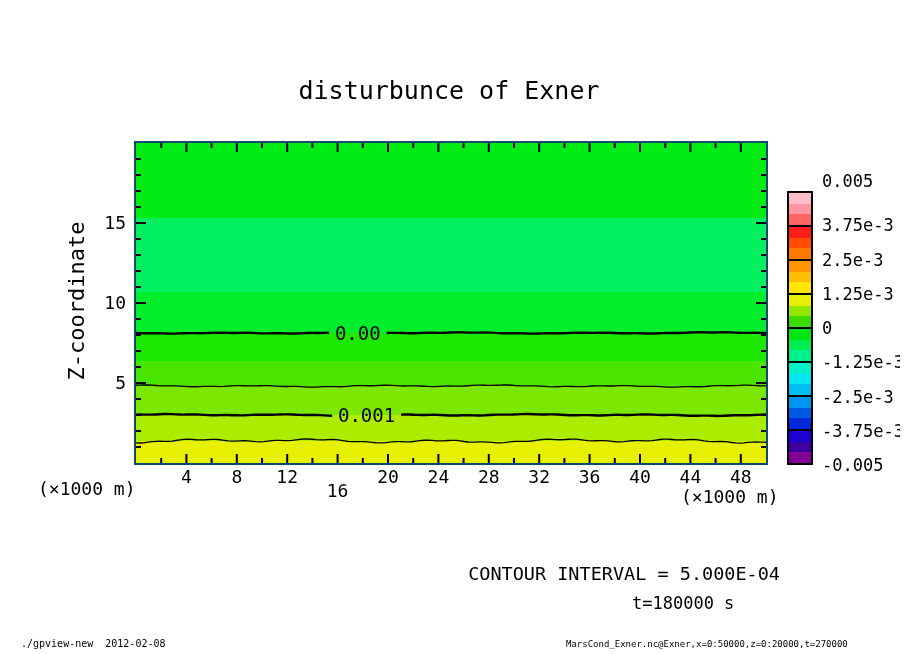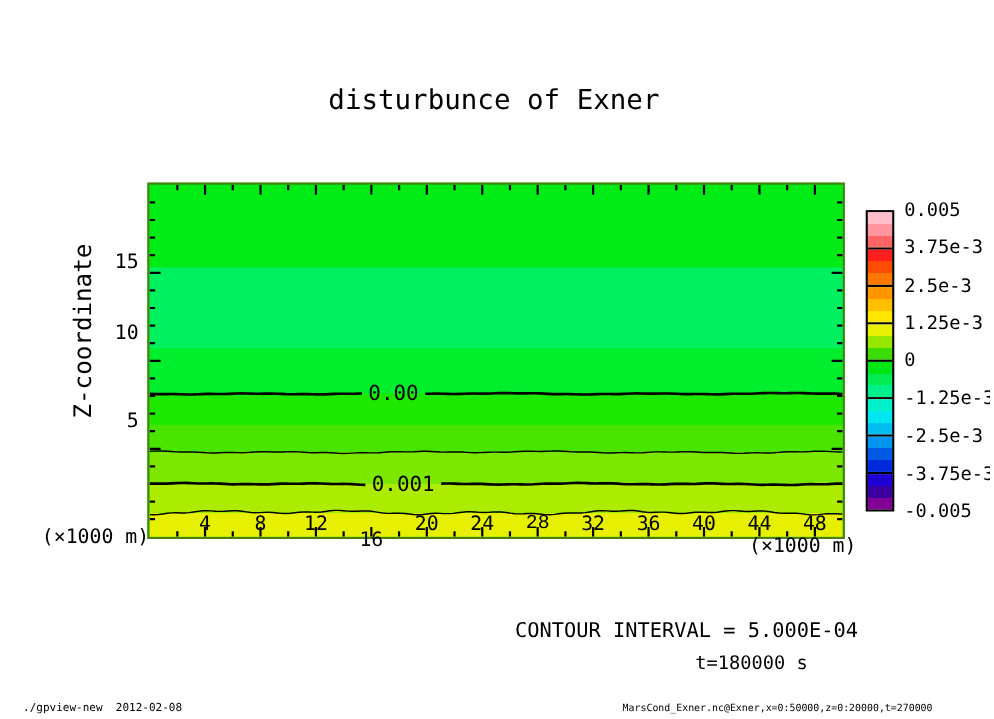--- a/index.html
+++ b/index.html
@@ -1,19 +1,19 @@
 <!DOCTYPE html>
 <html><head>
 <meta charset="utf-8">
 <style>
   html,body{margin:0;padding:0;background:#fff;}
   body{width:904px;height:654px;font-family:"DejaVu Sans Mono","Liberation Mono",monospace;color:#000;}
   .figure{position:relative;width:900px;height:654px;background:#fff;overflow:hidden;}
   .title{position:absolute;left:134px;top:76px;width:630px;text-align:center;font-size:25px;white-space:nowrap;}
-  .plot-area{position:absolute;left:134px;top:141px;width:630px;height:320px;border:2px solid #4d7c0f;background:#00EC14;margin-top:25px;}
+  .plot-area{position:absolute;left:134px;top:141px;width:630px;height:320px;border:2px solid #0c4a6e;background:#00EC14;}
   .band{position:absolute;left:0;right:0;}
   .plot-svg{position:absolute;left:0;top:0;}
   .ylabel{position:absolute;left:76px;top:301px;transform:translate(-50%,-50%) rotate(-90deg);white-space:nowrap;font-size:22px;}
   .xlabel{position:absolute;left:134px;top:516px;width:630px;text-align:center;font-size:22px;}
   .unit-left{position:absolute;left:38px;top:478px;font-size:18px;white-space:pre;}
   .unit-right{position:absolute;left:681px;top:486px;font-size:18px;white-space:pre;}
   .contour-interval{position:absolute;left:130px;top:563px;width:650px;text-align:right;font-size:18.5px;white-space:pre;}
   .time-label{position:absolute;left:632px;top:593px;font-size:17px;white-space:pre;}
   .footer-left{position:absolute;left:21px;top:638px;font-size:10px;white-space:pre;}
   .footer-right{position:absolute;left:566px;top:639px;font-size:9px;white-space:pre;}
@@ -135,30 +135,30 @@
         <path d="M0.0 271.63 L4.0 271.56 L8.0 271.60 L12.0 271.64 L16.0 271.60 L20.0 271.44 L24.0 271.23 L28.0 271.06 L32.0 271.04 L36.0 271.16 L40.0 271.36 L44.0 271.52 L48.0 271.58 L52.0 271.53 L56.0 271.47 L60.0 271.50 L64.0 271.66 L68.0 271.91 L72.0 272.15 L76.0 272.28 L80.0 272.27 L84.0 272.16 L88.0 272.07 L92.0 272.07 L96.0 272.18 L100.0 272.32 L104.0 272.38 L108.0 272.30 L112.0 272.09 L116.0 271.86 L120.0 271.70 L124.0 271.68 L128.0 271.75 L132.0 271.82 L136.0 271.80 L140.0 271.67 L144.0 271.48 L148.0 271.35 L152.0 271.37 L156.0 271.52 L160.0 271.74 L164.0 271.92 L168.0 271.98 L172.0 271.95 L176.0 271.91 L180.0 271.96 L184.0 272.14 L188.0 272.41 L192.0 272.66 L196.0 272.79 L196.1 272.79" fill="none" stroke="#000" stroke-width="2.4"></path>
         <path d="M265.1 271.66 L269.1 271.54 L273.1 271.56 L277.1 271.71 L281.1 271.88 L285.1 271.98 L289.1 271.96 L293.1 271.87 L297.1 271.81 L301.1 271.87 L305.1 272.06 L309.1 272.30 L313.1 272.48 L317.1 272.53 L321.1 272.44 L325.1 272.31 L329.1 272.23 L333.1 272.26 L337.1 272.38 L341.1 272.47 L345.1 272.44 L349.1 272.27 L353.1 272.01 L357.1 271.76 L361.1 271.63 L365.1 271.62 L369.1 271.67 L373.1 271.67 L377.1 271.56 L381.1 271.35 L385.1 271.13 L389.1 271.02 L393.1 271.06 L397.1 271.22 L401.1 271.40 L405.1 271.50 L409.1 271.49 L413.1 271.42 L417.1 271.39 L421.1 271.48 L425.1 271.71 L429.1 271.98 L433.1 272.19 L437.1 272.26 L441.1 272.20 L445.1 272.11 L449.1 272.08 L453.1 272.17 L457.1 272.32 L461.1 272.46 L465.1 272.46 L469.1 272.32 L473.1 272.10 L477.1 271.90 L481.1 271.81 L485.1 271.85 L489.1 271.93 L493.1 271.96 L497.1 271.86 L501.1 271.67 L505.1 271.49 L509.1 271.40 L513.1 271.48 L517.1 271.66 L521.1 271.85 L525.1 271.96 L529.1 271.95 L533.1 271.88 L537.1 271.87 L541.1 271.99 L545.1 272.22 L549.1 272.50 L553.1 272.70 L557.1 272.76 L561.1 272.70 L565.1 272.60 L569.1 272.58 L573.1 272.67 L577.1 272.82 L581.1 272.93 L585.1 272.91 L589.1 272.74 L593.1 272.49 L597.1 272.27 L601.1 272.17 L605.1 272.18 L609.1 272.23 L613.1 272.21 L617.1 272.07 L621.1 271.84 L625.1 271.62 L629.1 271.50 L630.0 271.50" fill="none" stroke="#000" stroke-width="2.4"></path>
         <text x="230.58" y="272" text-anchor="middle" dominant-baseline="central" font-size="19" fill="#000">0.001</text>
         <path d="M0.0 299.87 L4.0 300.00 L8.0 299.75 L12.0 299.23 L16.0 298.65 L20.0 298.28 L24.0 298.20 L28.0 298.29 L32.0 298.30 L36.0 298.05 L40.0 297.50 L44.0 296.86 L48.0 296.38 L52.0 296.25 L56.0 296.44 L60.0 296.75 L64.0 296.91 L68.0 296.81 L72.0 296.53 L76.0 296.30 L80.0 296.35 L84.0 296.74 L88.0 297.34 L92.0 297.86 L96.0 298.10 L100.0 298.03 L104.0 297.82 L108.0 297.73 L112.0 297.90 L116.0 298.30 L120.0 298.71 L124.0 298.86 L128.0 298.65 L132.0 298.17 L136.0 297.67 L140.0 297.39 L144.0 297.39 L148.0 297.56 L152.0 297.63 L156.0 297.42 L160.0 296.93 L164.0 296.37 L168.0 295.99 L172.0 295.96 L176.0 296.25 L180.0 296.63 L184.0 296.85 L188.0 296.80 L192.0 296.59 L196.0 296.45 L200.0 296.61 L204.0 297.11 L208.0 297.79 L212.0 298.38 L216.0 298.68 L220.0 298.67 L224.0 298.55 L228.0 298.55 L232.0 298.83 L236.0 299.31 L240.0 299.77 L244.0 299.96 L248.0 299.78 L252.0 299.34 L256.0 298.89 L260.0 298.67 L264.0 298.72 L268.0 298.90 L272.0 298.96 L276.0 298.73 L280.0 298.21 L284.0 297.63 L288.0 297.24 L292.0 297.21 L296.0 297.47 L300.0 297.78 L304.0 297.93 L308.0 297.80 L312.0 297.51 L316.0 297.32 L320.0 297.43 L324.0 297.88 L328.0 298.49 L332.0 298.98 L336.0 299.17 L340.0 299.07 L344.0 298.86 L348.0 298.81 L352.0 299.03 L356.0 299.44 L360.0 299.81 L364.0 299.90 L368.0 299.61 L372.0 299.08 L376.0 298.57 L380.0 298.29 L384.0 298.29 L388.0 298.39 L392.0 298.36 L396.0 298.02 L400.0 297.41 L404.0 296.76 L408.0 296.33 L412.0 296.25 L416.0 296.45 L420.0 296.70 L424.0 296.77 L428.0 296.57 L432.0 296.24 L436.0 296.03 L440.0 296.15 L444.0 296.60 L448.0 297.20 L452.0 297.67 L456.0 297.85 L460.0 297.75 L464.0 297.58 L468.0 297.58 L472.0 297.87 L476.0 298.34 L480.0 298.76 L484.0 298.88 L488.0 298.64 L492.0 298.18 L496.0 297.76 L500.0 297.59 L504.0 297.68 L508.0 297.87 L512.0 297.89 L516.0 297.61 L520.0 297.07 L524.0 296.51 L528.0 296.19 L532.0 296.22 L536.0 296.51 L540.0 296.83 L544.0 296.95 L548.0 296.81 L552.0 296.55 L556.0 296.44 L560.0 296.66 L564.0 297.20 L568.0 297.87 L572.0 298.40 L576.0 298.62 L580.0 298.57 L584.0 298.48 L588.0 298.57 L592.0 298.94 L596.0 299.48 L600.0 299.93 L604.0 300.07 L608.0 299.85 L612.0 299.42 L616.0 299.04 L620.0 298.91 L624.0 299.03 L628.0 299.21 L630.0 299.24" fill="none" stroke="#000" stroke-width="1.3"></path>
       </svg>
     </div>
 
   <div id="y-tick-labels">
       <div class="yt" style="top: 372px;">5</div>
       <div class="yt" style="top: 292px;">10</div>
-      <div class="yt" style="top: 228px;">15</div>
+      <div class="yt" style="top: 212px;">15</div>
     </div>
   <div id="x-tick-labels">
       <div class="xt" style="left: 164.4px;">4</div>
       <div class="xt" style="left: 214.8px;">8</div>
       <div class="xt" style="left: 265.2px;">12</div>
       <div class="xt" style="left: 315.6px; margin-top: 14px;">16</div>
       <div class="xt" style="left: 366px;">20</div>
       <div class="xt" style="left: 416.4px;">24</div>
-      <div class="xt" style="left: 466.8px; font-family: Liberation Mono, monospace;">28</div>
+      <div class="xt" style="left: 466.8px;">28</div>
       <div class="xt" style="left: 517.2px;">32</div>
       <div class="xt" style="left: 567.6px;">36</div>
       <div class="xt" style="left: 618px; text-align: center;">40</div>
       <div class="xt" style="left: 668.4px;">44</div>
       <div class="xt" style="left: 718.8px;">48</div>
     </div>
 
   <div class="unit-left">(×1000 m)</div>
   <div class="unit-right">(×1000 m)</div>
 
@@ -170,21 +170,21 @@
       <div class="cb-cell" style="background: linear-gradient(rgb(255, 190, 200) 0%, rgb(255, 190, 200) 33.4%, rgb(255, 150, 160) 33.4%, rgb(255, 150, 160) 66.7%, rgb(255, 100, 100) 66.7%, rgb(255, 100, 100) 100%);"></div>
       <div class="cb-cell" style="background: linear-gradient(rgb(255, 30, 30) 0%, rgb(255, 30, 30) 33.4%, rgb(255, 75, 0) 33.4%, rgb(255, 75, 0) 66.7%, rgb(255, 120, 0) 66.7%, rgb(255, 120, 0) 100%);"></div>
       <div class="cb-cell" style="background: linear-gradient(rgb(255, 150, 0) 0%, rgb(255, 150, 0) 33.4%, rgb(255, 190, 0) 33.4%, rgb(255, 190, 0) 66.7%, rgb(255, 230, 0) 66.7%, rgb(255, 230, 0) 100%);"></div>
       <div class="cb-cell" style="background: linear-gradient(rgb(230, 240, 0) 0%, rgb(230, 240, 0) 33.4%, rgb(150, 230, 0) 33.4%, rgb(150, 230, 0) 66.7%, rgb(60, 220, 0) 66.7%, rgb(60, 220, 0) 100%);"></div>
       <div class="cb-cell" style="background: linear-gradient(rgb(0, 230, 20) 0%, rgb(0, 230, 20) 33.4%, rgb(0, 236, 80) 33.4%, rgb(0, 236, 80) 66.7%, rgb(0, 240, 140) 66.7%, rgb(0, 240, 140) 100%);"></div>
       <div class="cb-cell" style="background: linear-gradient(rgb(0, 240, 200) 0%, rgb(0, 240, 200) 33.4%, rgb(0, 230, 240) 33.4%, rgb(0, 230, 240) 66.7%, rgb(0, 190, 240) 66.7%, rgb(0, 190, 240) 100%);"></div>
       <div class="cb-cell" style="background: linear-gradient(rgb(0, 150, 240) 0%, rgb(0, 150, 240) 33.4%, rgb(0, 90, 230) 33.4%, rgb(0, 90, 230) 66.7%, rgb(0, 40, 220) 66.7%, rgb(0, 40, 220) 100%);"></div>
       <div class="cb-cell" style="background: linear-gradient(rgb(30, 0, 210) 0%, rgb(30, 0, 210) 33.4%, rgb(60, 0, 160) 33.4%, rgb(60, 0, 160) 66.7%, rgb(130, 0, 150) 66.7%, rgb(130, 0, 150) 100%);"></div>
     </div>
   <div id="colorbar-labels">
-      <div class="cb-label" style="top: 182px;">0.005</div>
+      <div class="cb-label" style="top: 172px;">0.005</div>
       <div class="cb-label" style="top: 216.25px;">3.75e-3</div>
       <div class="cb-label" style="top: 250.5px;">2.5e-3</div>
       <div class="cb-label" style="top: 284.75px;">1.25e-3</div>
       <div class="cb-label" style="top: 319px;">0</div>
       <div class="cb-label" style="top: 353.25px;">-1.25e-3</div>
       <div class="cb-label" style="top: 387.5px;">-2.5e-3</div>
       <div class="cb-label" style="top: 421.75px;">-3.75e-3</div>
       <div class="cb-label" style="top: 456px;">-0.005</div>
     </div>
 

